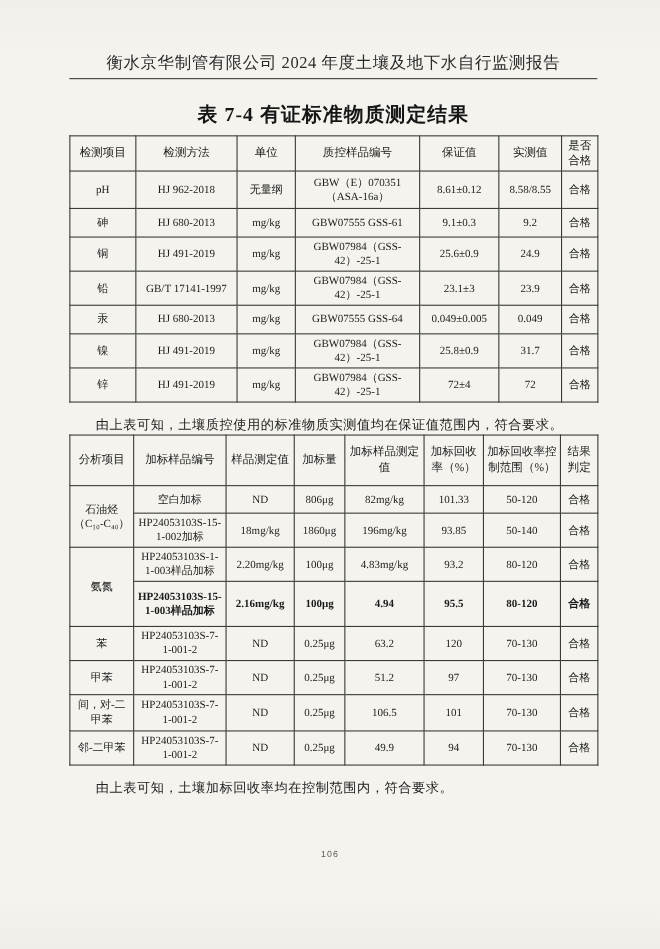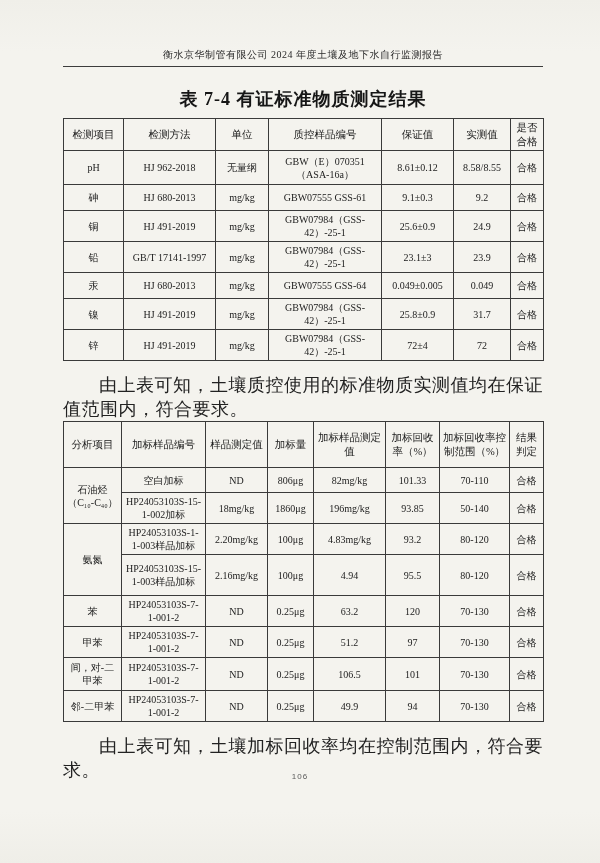--- a/index.html
+++ b/index.html
@@ -11,21 +11,21 @@
     color:#1e1e1e;
     position:relative;
     overflow:hidden;
   }
   .sheet{
     position:absolute; left:63px; top:0; width:480px; height:863px;
   }
   .doc-header{
     padding-top:48px;
     text-align:center;
-    font-size:10px;
+    font-size:15px;
     letter-spacing:0.5px;
     color:#2a2a2a;
     border-bottom:1.2px solid #3c3c3c;
     padding-bottom:4px;
   }
   .table-title{
     text-align:center;
     font-weight:bold;
     font-size:18px;
     color:#161616;
@@ -50,21 +50,21 @@
     word-break:break-word;
     overflow:hidden;
   }
   th{
     font-weight:normal;
     font-size:10.5px;
   }
   #table-7-4 thead tr{height:30px;}
   #table-7-5 thead tr{height:46px;}
   .note{
-    font-size:18px;
+    font-size:12px;
     color:#222;
     margin:12px 0 0 0;
     text-indent:2em;
     letter-spacing:0.5px;
   }
   .page-number{
     position:absolute;
     left:0; right:0;
     top:772px;
     text-align:center;
@@ -198,21 +198,21 @@
         </tr>
     </thead>
     <tbody id="t2-body">
         <tr style="height: 25px;">
           <td rowspan="2">石油烃（C₁₀-C₄₀）</td>
           <td>空白加标</td>
           <td>ND</td>
           <td>806μg</td>
           <td>82mg/kg</td>
           <td>101.33</td>
-          <td>70-110</td>
+          <td>50-120</td>
           <td>合格</td>
         </tr>
         <tr style="height: 31px;">
           <td>HP24053103S-15-1-002加标</td>
           <td>18mg/kg</td>
           <td>1860μg</td>
           <td>196mg/kg</td>
           <td>93.85</td>
           <td>50-140</td>
           <td>合格</td>
@@ -220,21 +220,21 @@
         <tr style="height: 31px;">
           <td rowspan="2">氨氮</td>
           <td>HP24053103S-1-1-003样品加标</td>
           <td>2.20mg/kg</td>
           <td>100μg</td>
           <td>4.83mg/kg</td>
           <td>93.2</td>
           <td>80-120</td>
           <td>合格</td>
         </tr>
-        <tr style="height: 41px;">
+        <tr style="height: 41px; font-weight: bold;">
           <td>HP24053103S-15-1-003样品加标</td>
           <td>2.16mg/kg</td>
           <td>100μg</td>
           <td>4.94</td>
           <td>95.5</td>
           <td>80-120</td>
           <td>合格</td>
         </tr>
         <tr style="height: 30px;">
           <td rowspan="1">苯</td>

